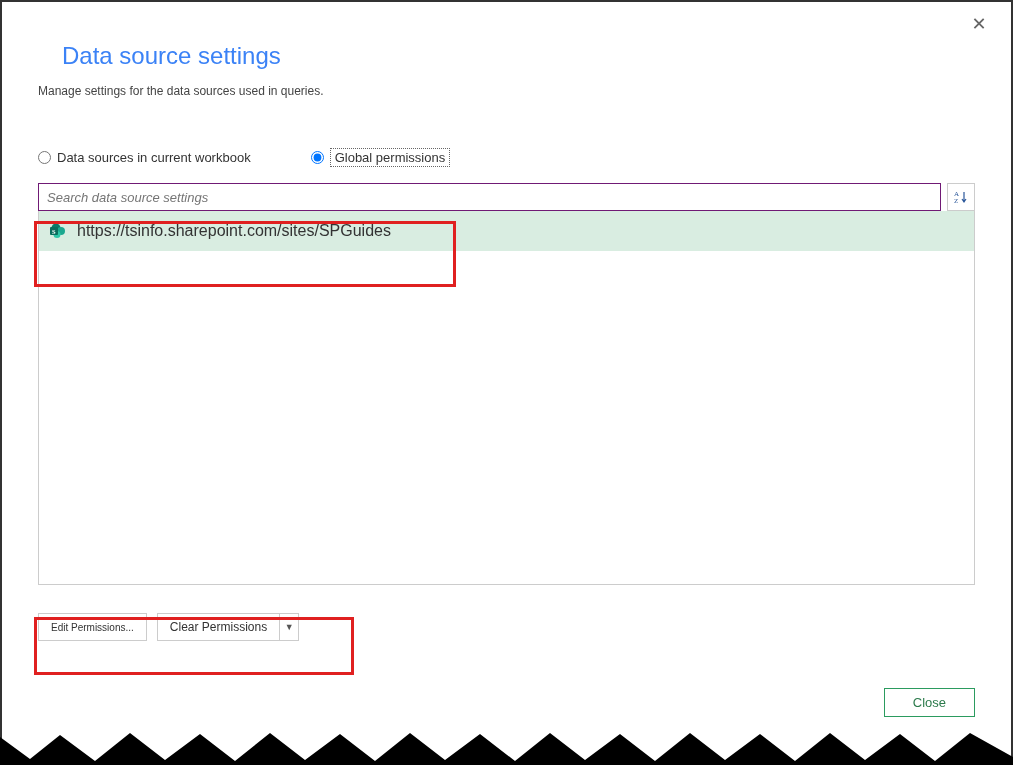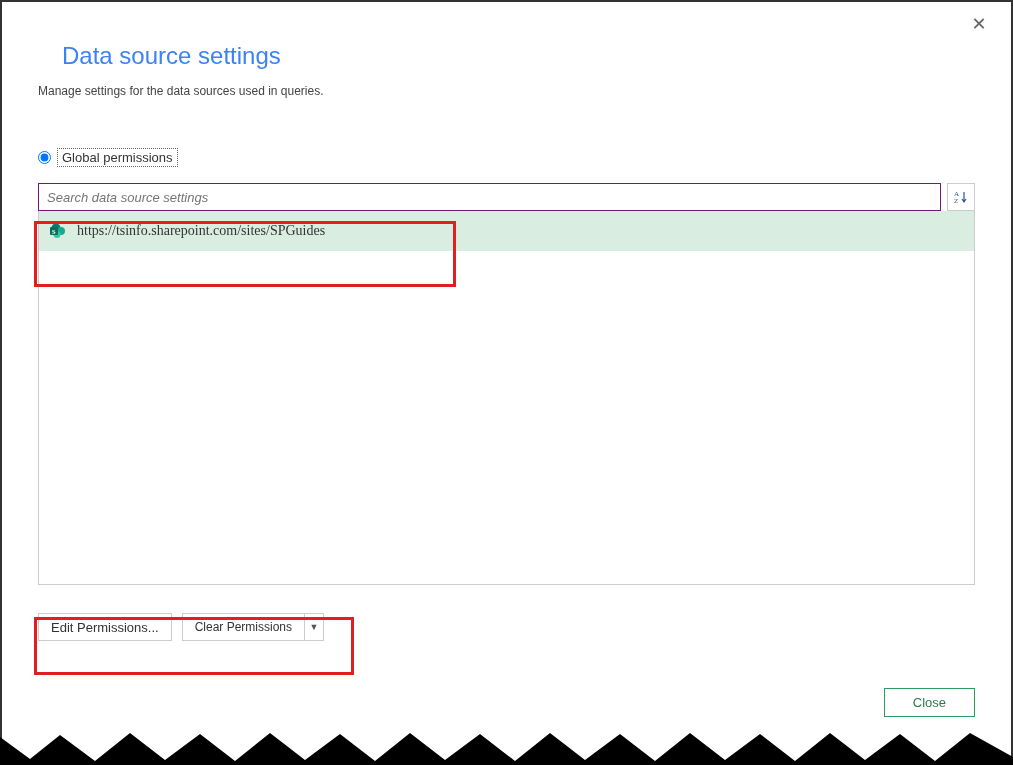--- a/index.html
+++ b/index.html
@@ -120,23 +120,22 @@
       padding: 0 10px;
       gap: 10px;
       cursor: pointer;
       position: relative;
     }
     .sp-icon {
       width: 18px;
       height: 18px;
     }
     .ds-url {
-      font-size: 14px;
-      color: #333;
-      font-family: Liberation Serif, serif;
+      font-size: 16px;
+      color: #333;
     }
     .highlight-1 {
       position: absolute;
       border: 3px solid #e02020;
       z-index: 10;
       pointer-events: none;
       top: 221px;
       left: 34px;
       width: 422px;
       height: 66px;
@@ -154,21 +153,21 @@
     .btn-row {
       margin-top: 28px;
       display: flex;
       gap: 10px;
       align-items: stretch;
     }
     .btn {
       border: 1px solid #ccc;
       background: #fff;
       padding: 6px 12px;
-      font-size: 13px;
+      font-size: 10px;
       cursor: pointer;
       height: 28px;
       color: #333;
       font-family: inherit;
     }
     .btn-split {
       display: flex;
       align-items: stretch;
     }
     .btn-split .btn-main {
@@ -231,20 +230,24 @@
 <div class="outer-border"></div>
 
 <div class="dialog">
 
   <div class="close-x">✕</div>
 
   <h1 class="title">Data source settings</h1>
   <p class="subtitle">Manage settings for the data sources used in queries.</p>
 
   <div class="radio-row">
+    <label class="radio-option">
+      <input type="radio" name="scope" style="">
+      <span>Data sources in current workbook</span>
+    </label>
     <label class="radio-option">
       <input type="radio" name="scope" checked="" style="">
       <span class="focus-rect">Global permissions</span>
     </label>
   </div>
 
   <div class="search-row">
     <input class="search-input" type="text" placeholder="Search data source settings" style="">
     <button class="sort-btn">
       <svg width="16" height="16" viewBox="0 0 16 16">

